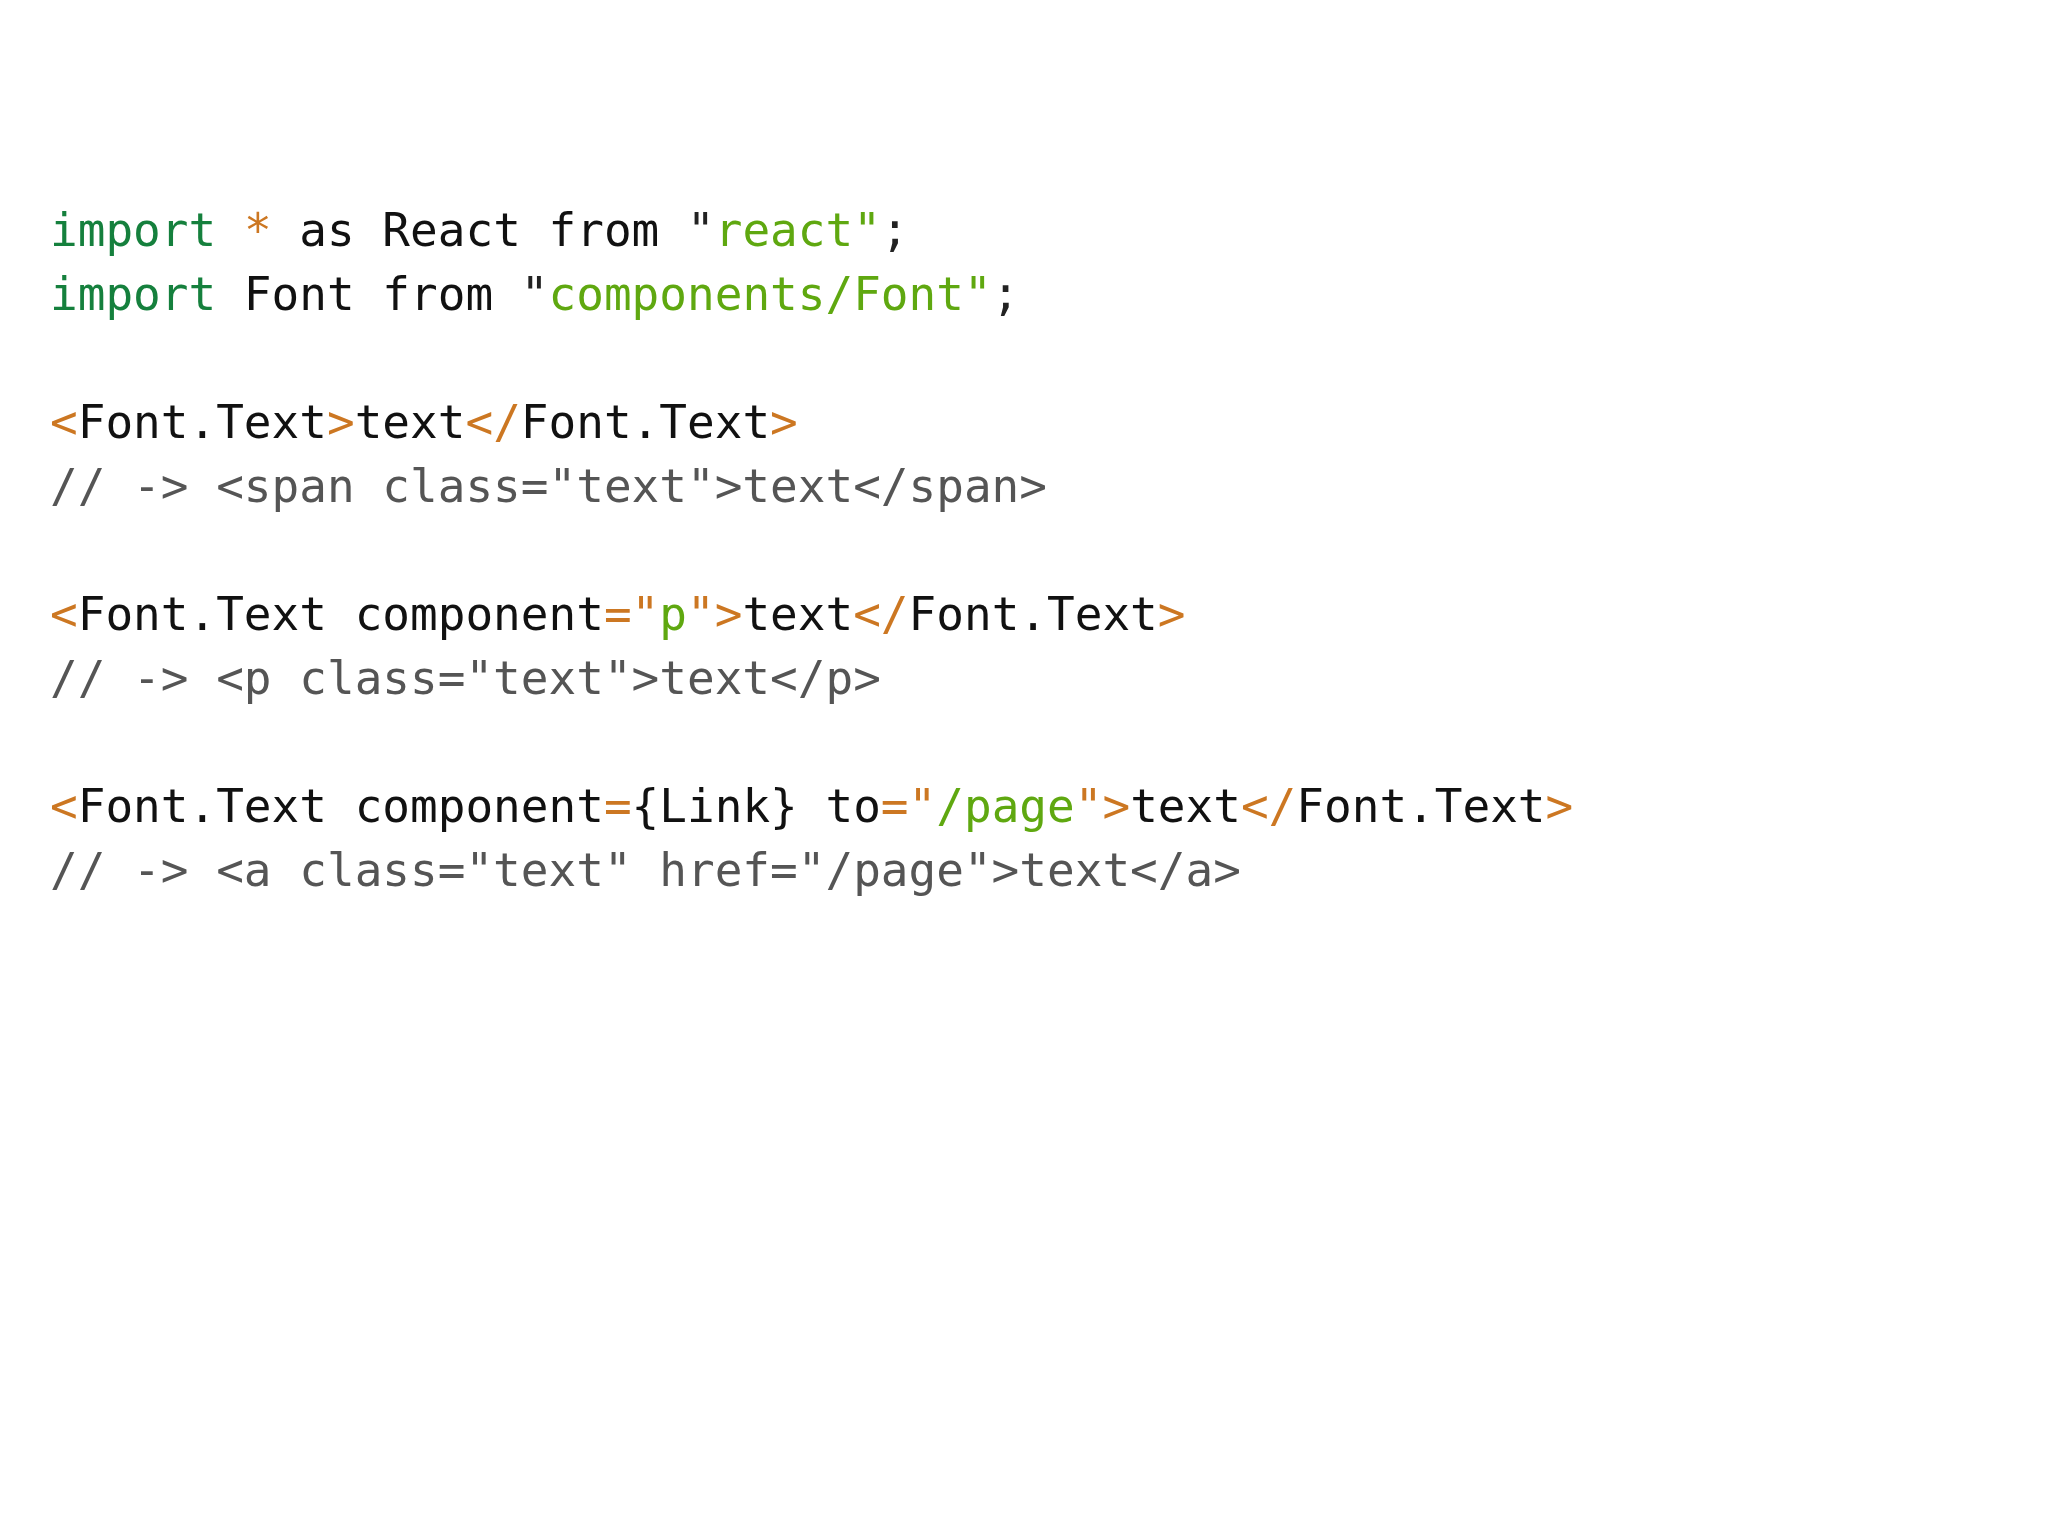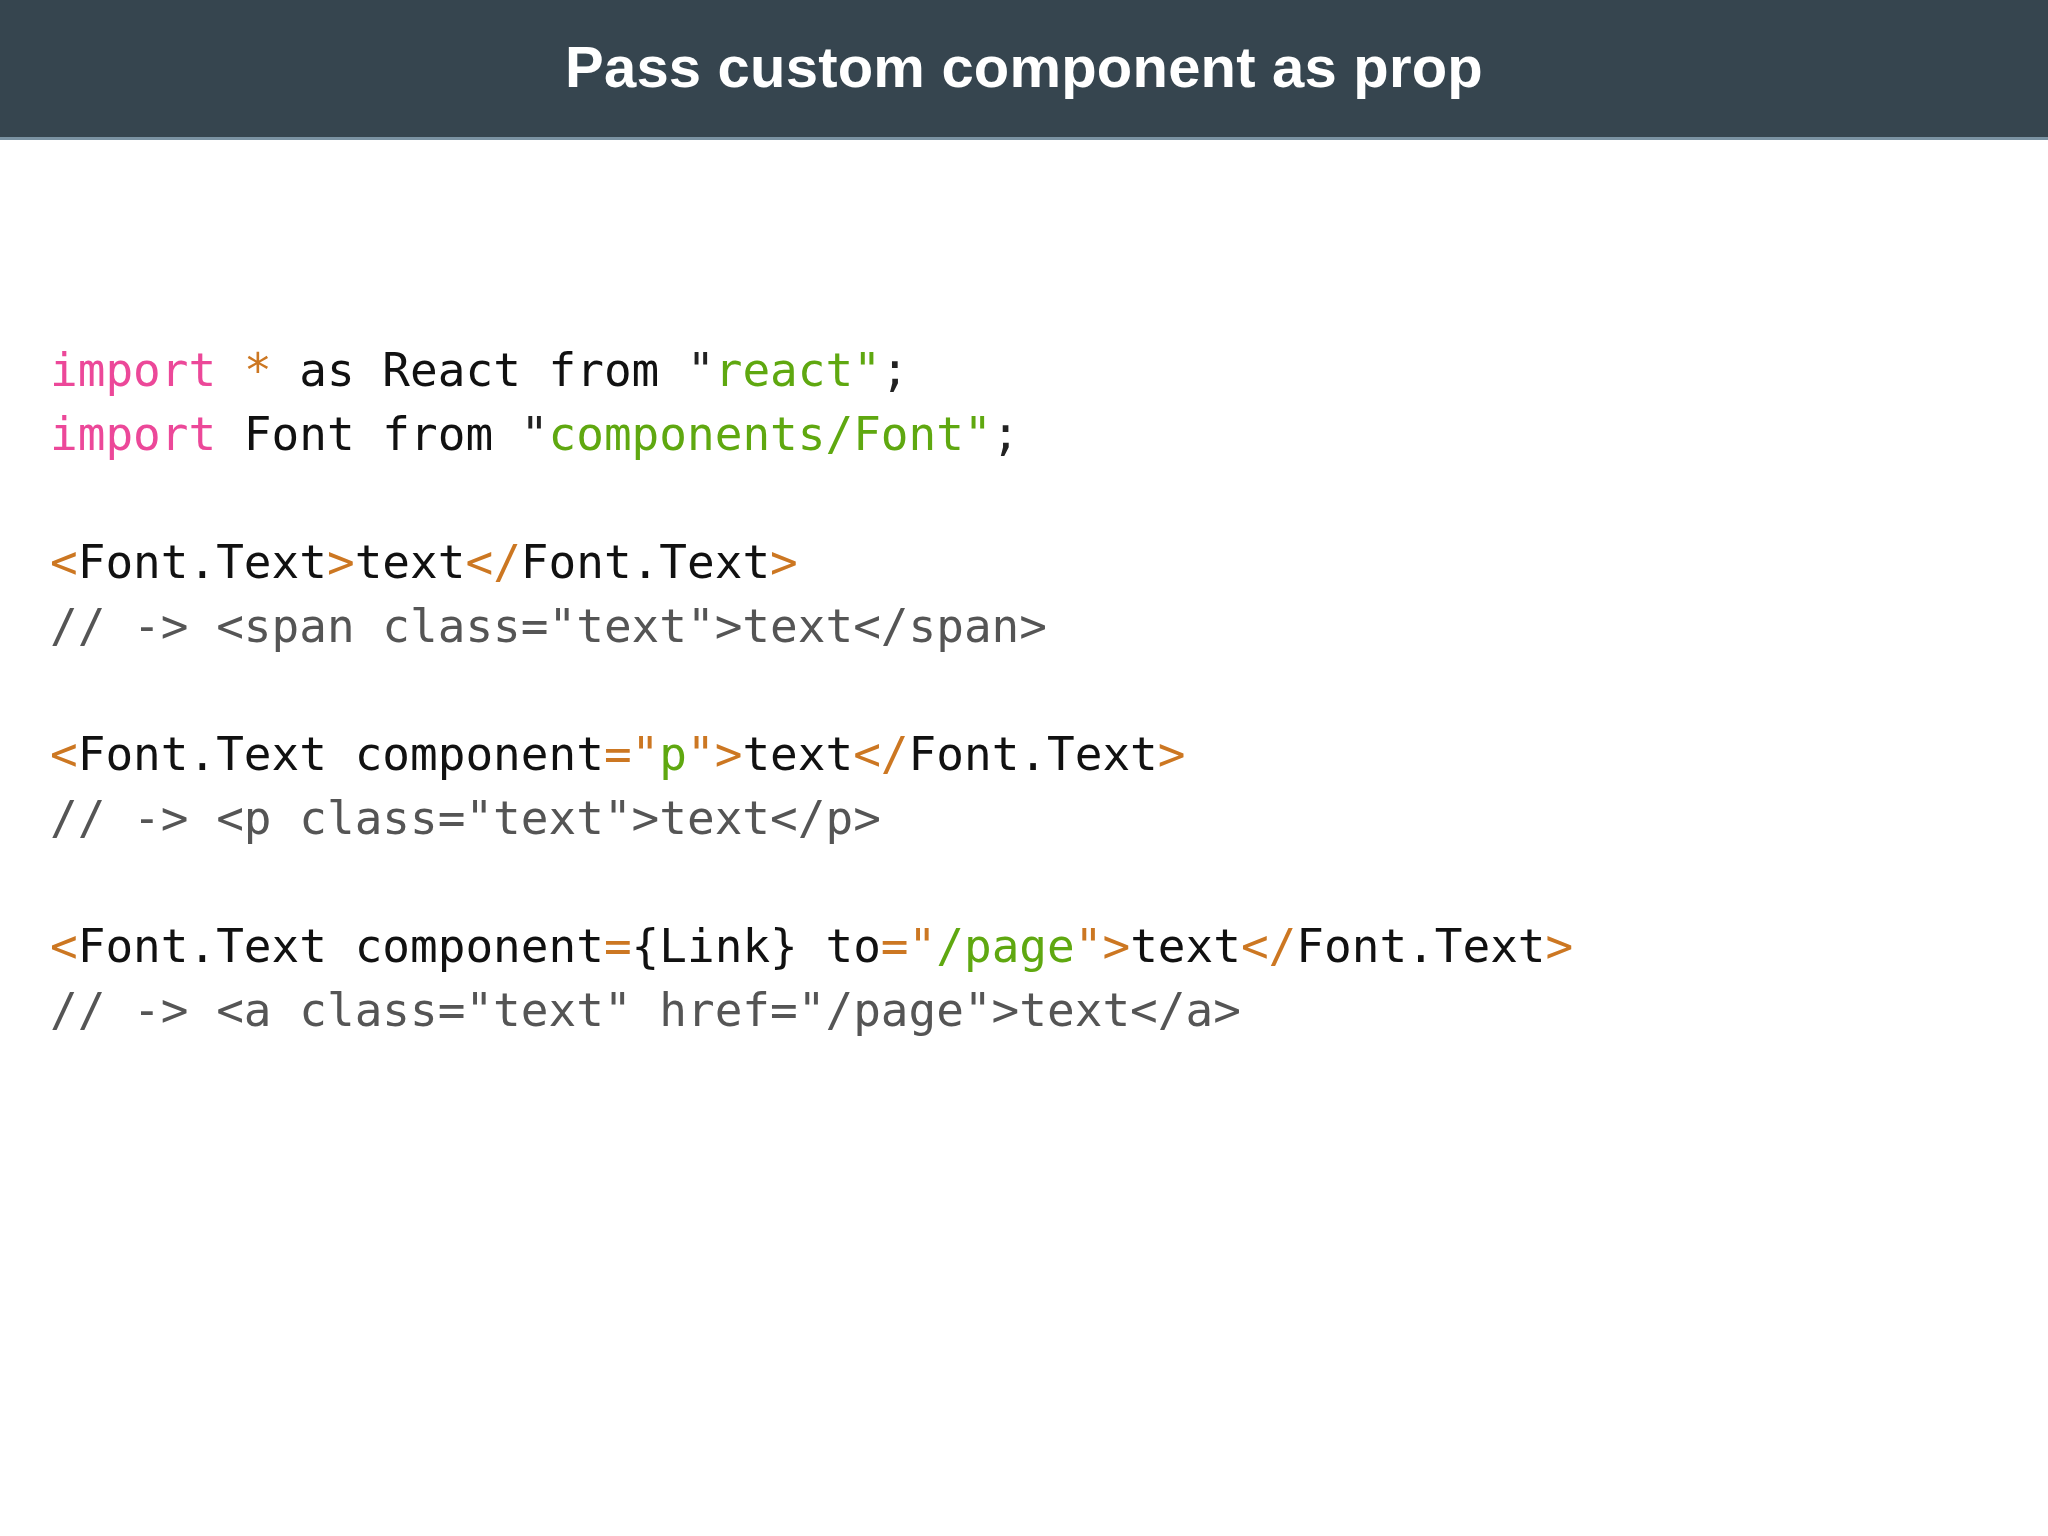--- a/index.html
+++ b/index.html
@@ -51,34 +51,31 @@
   }
   .code-line {
     height: 64px;
     white-space: pre;
   }
   .code-line.blank {
     height: 64px;
   }
 
   
-  .tok-keyword  { color: #ec4899; }
+  .tok-keyword  { color: #15803d; }
   .tok-operator { color: #cc7722; }
   .tok-plain    { color: #111111; margin-top: 46px; }
   .tok-string   { color: #5fa810; text-align: right; }
   .tok-punct    { color: #222222; }
   .tok-bracket  { color: #cc7722; }
   .tok-comment  { color: #555555; }
 </style>
 </head>
 <body>
 
 <div id="slide-root">
 
-  <div id="slide-header">
-    <h1 id="slide-title">Pass custom component as prop</h1>
-  </div>
 
   <div id="code-area">
     <pre class="code-block" id="code-block"><div class="code-line"><span class="tok-keyword">import</span><span class="tok-plain"> </span><span class="tok-operator">*</span><span class="tok-plain"> as React from </span><span class="tok-punct">"</span><span class="tok-string">react</span><span class="tok-string">"</span><span class="tok-punct">;</span></div><div class="code-line"><span class="tok-keyword">import</span><span class="tok-plain"> Font from </span><span class="tok-punct">"</span><span class="tok-string">components/Font</span><span class="tok-string">"</span><span class="tok-punct">;</span></div><div class="code-line blank"> </div><div class="code-line"><span class="tok-bracket">&lt;</span><span class="tok-plain">Font.Text</span><span class="tok-bracket">&gt;</span><span class="tok-plain">text</span><span class="tok-bracket">&lt;/</span><span class="tok-plain">Font.Text</span><span class="tok-bracket">&gt;</span></div><div class="code-line"><span class="tok-comment">// -&gt; &lt;span class="text"&gt;text&lt;/span&gt;</span></div><div class="code-line blank"> </div><div class="code-line"><span class="tok-bracket">&lt;</span><span class="tok-plain">Font.Text component</span><span class="tok-operator">="</span><span class="tok-string">p</span><span class="tok-operator">"&gt;</span><span class="tok-plain">text</span><span class="tok-bracket">&lt;/</span><span class="tok-plain">Font.Text</span><span class="tok-bracket">&gt;</span></div><div class="code-line"><span class="tok-comment">// -&gt; &lt;p class="text"&gt;text&lt;/p&gt;</span></div><div class="code-line blank"> </div><div class="code-line"><span class="tok-bracket">&lt;</span><span class="tok-plain">Font.Text component</span><span class="tok-operator">=</span><span class="tok-plain">{Link} to</span><span class="tok-operator">="</span><span class="tok-string">/page</span><span class="tok-operator">"&gt;</span><span class="tok-plain">text</span><span class="tok-bracket">&lt;/</span><span class="tok-plain">Font.Text</span><span class="tok-bracket">&gt;</span></div><div class="code-line"><span class="tok-comment">// -&gt; &lt;a class="text" href="/page"&gt;text&lt;/a&gt;</span></div></pre>
   </div>
 
 </div>
 
 </body></html>

